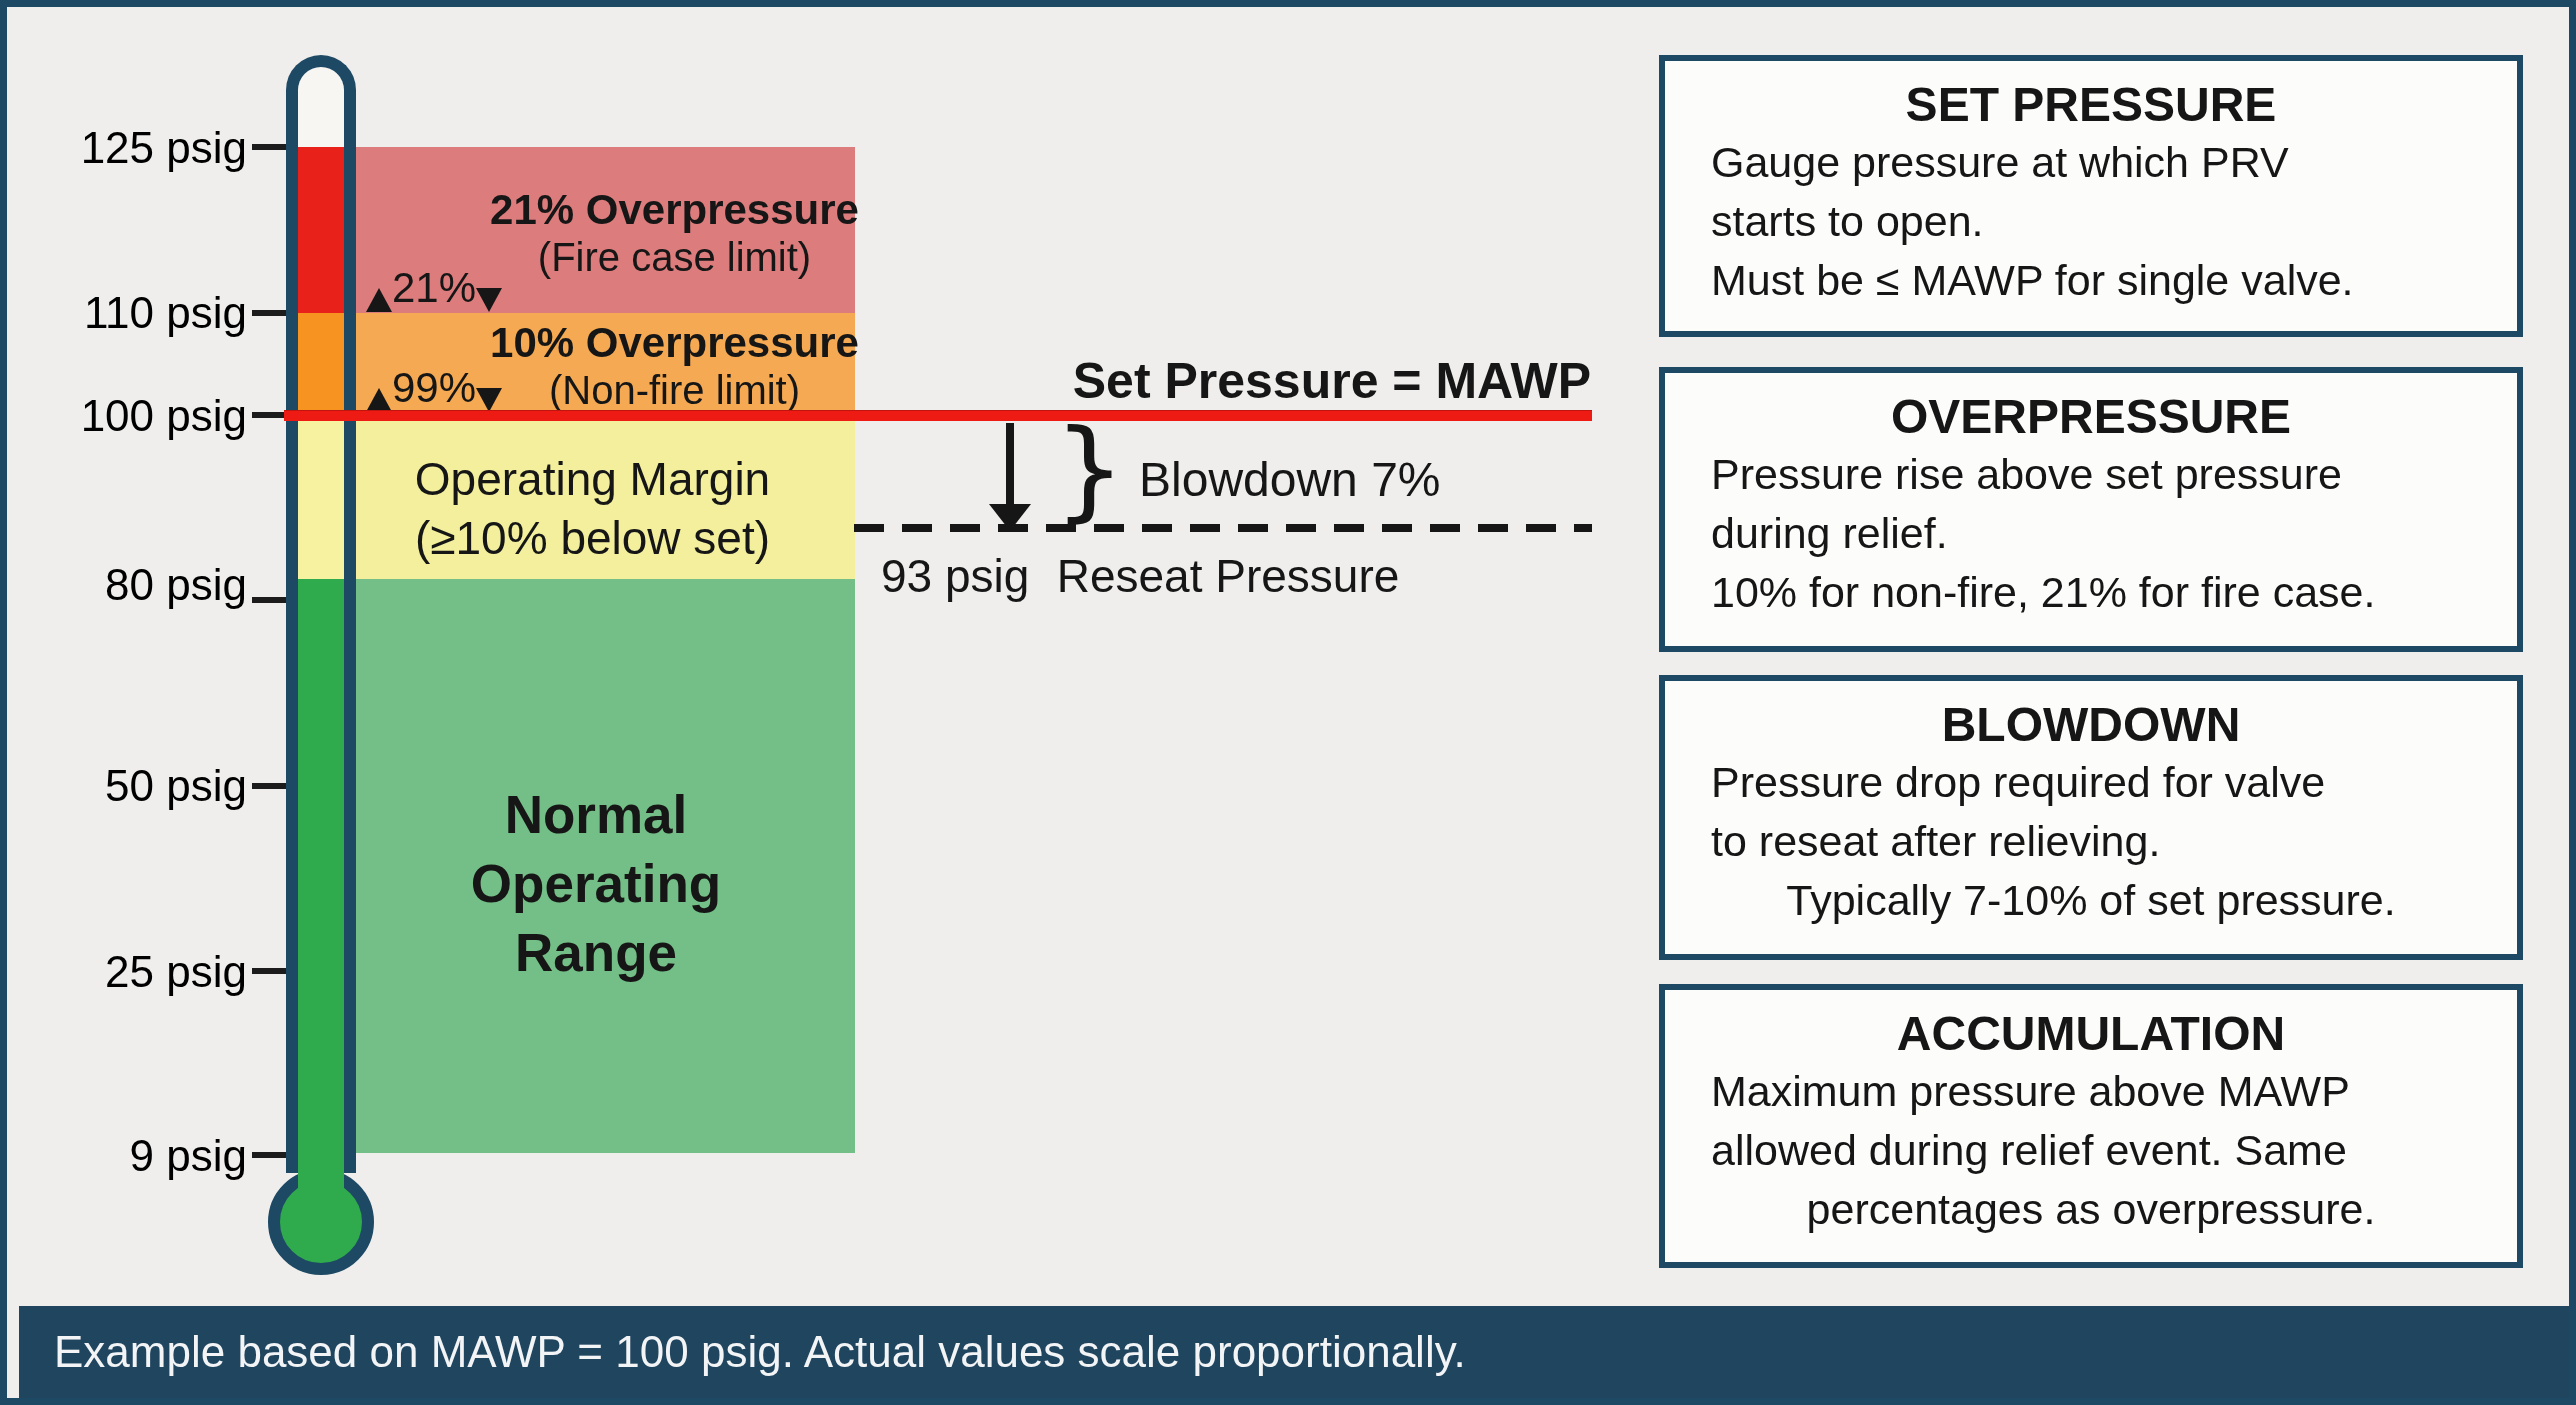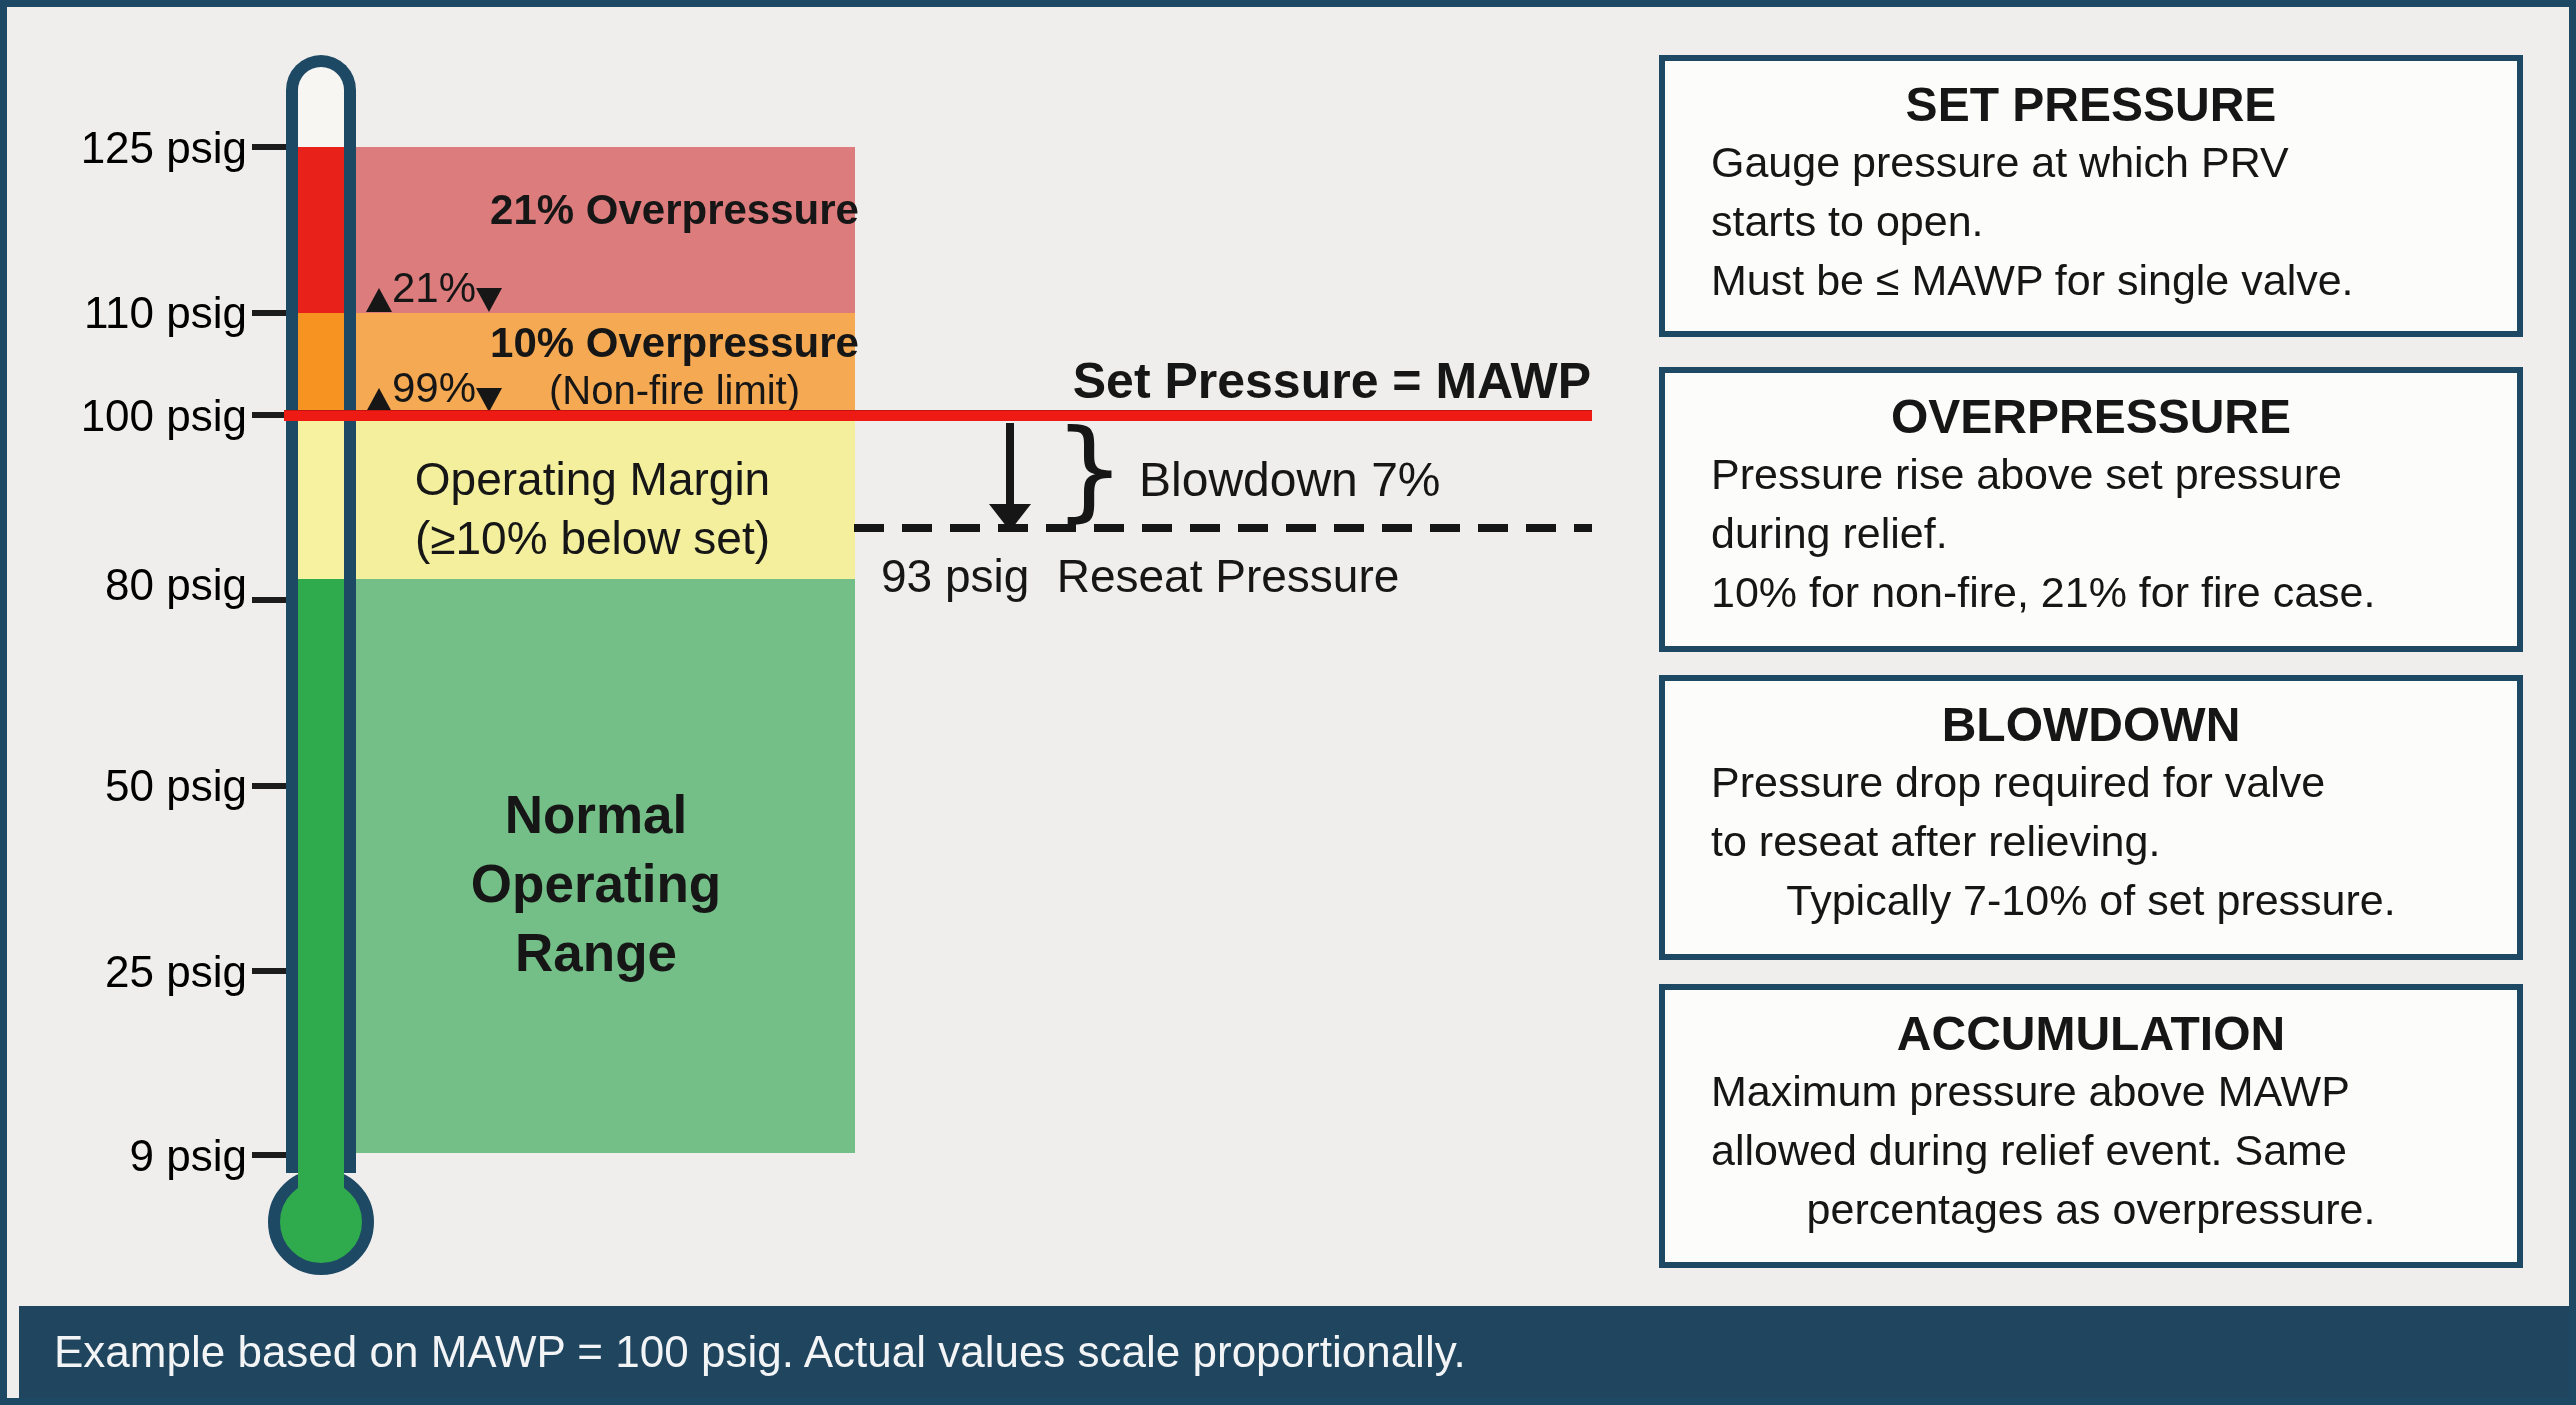--- a/index.html
+++ b/index.html
@@ -166,20 +166,21 @@
   <div class="range-arrow ra-10">
     <div class="arr-up"></div>
     <div class="arr-shaft"></div>
     <div class="pct">99%</div>
     <div class="arr-shaft"></div>
     <div class="arr-dn"></div>
   </div>
 
   <div class="band-note bn-red">
     <div class="bn-bold">21% Overpressure</div>
+    <div class="bn-sub">(Fire case limit)</div>
   </div>
   <div class="band-note bn-orange">
     <div class="bn-bold">10% Overpressure</div>
     <div class="bn-sub">(Non-fire limit)</div>
   </div>
   <div class="band-note bn-yellow">
     <div>Operating Margin</div>
     <div>(≥10% below set)</div>
   </div>
   <div class="band-note bn-green">

